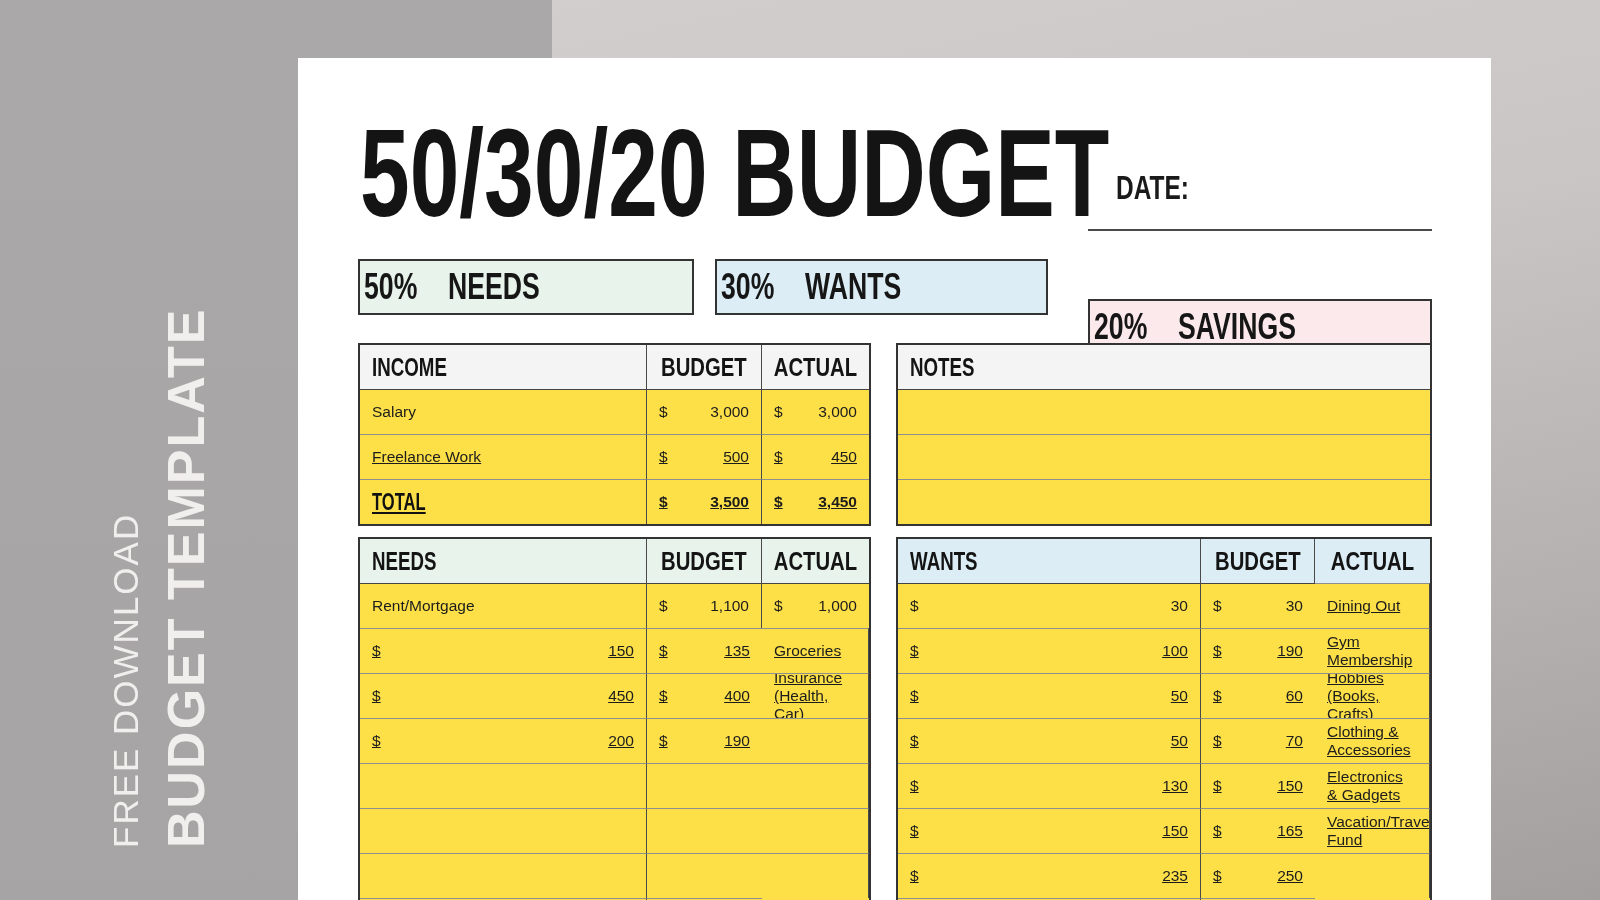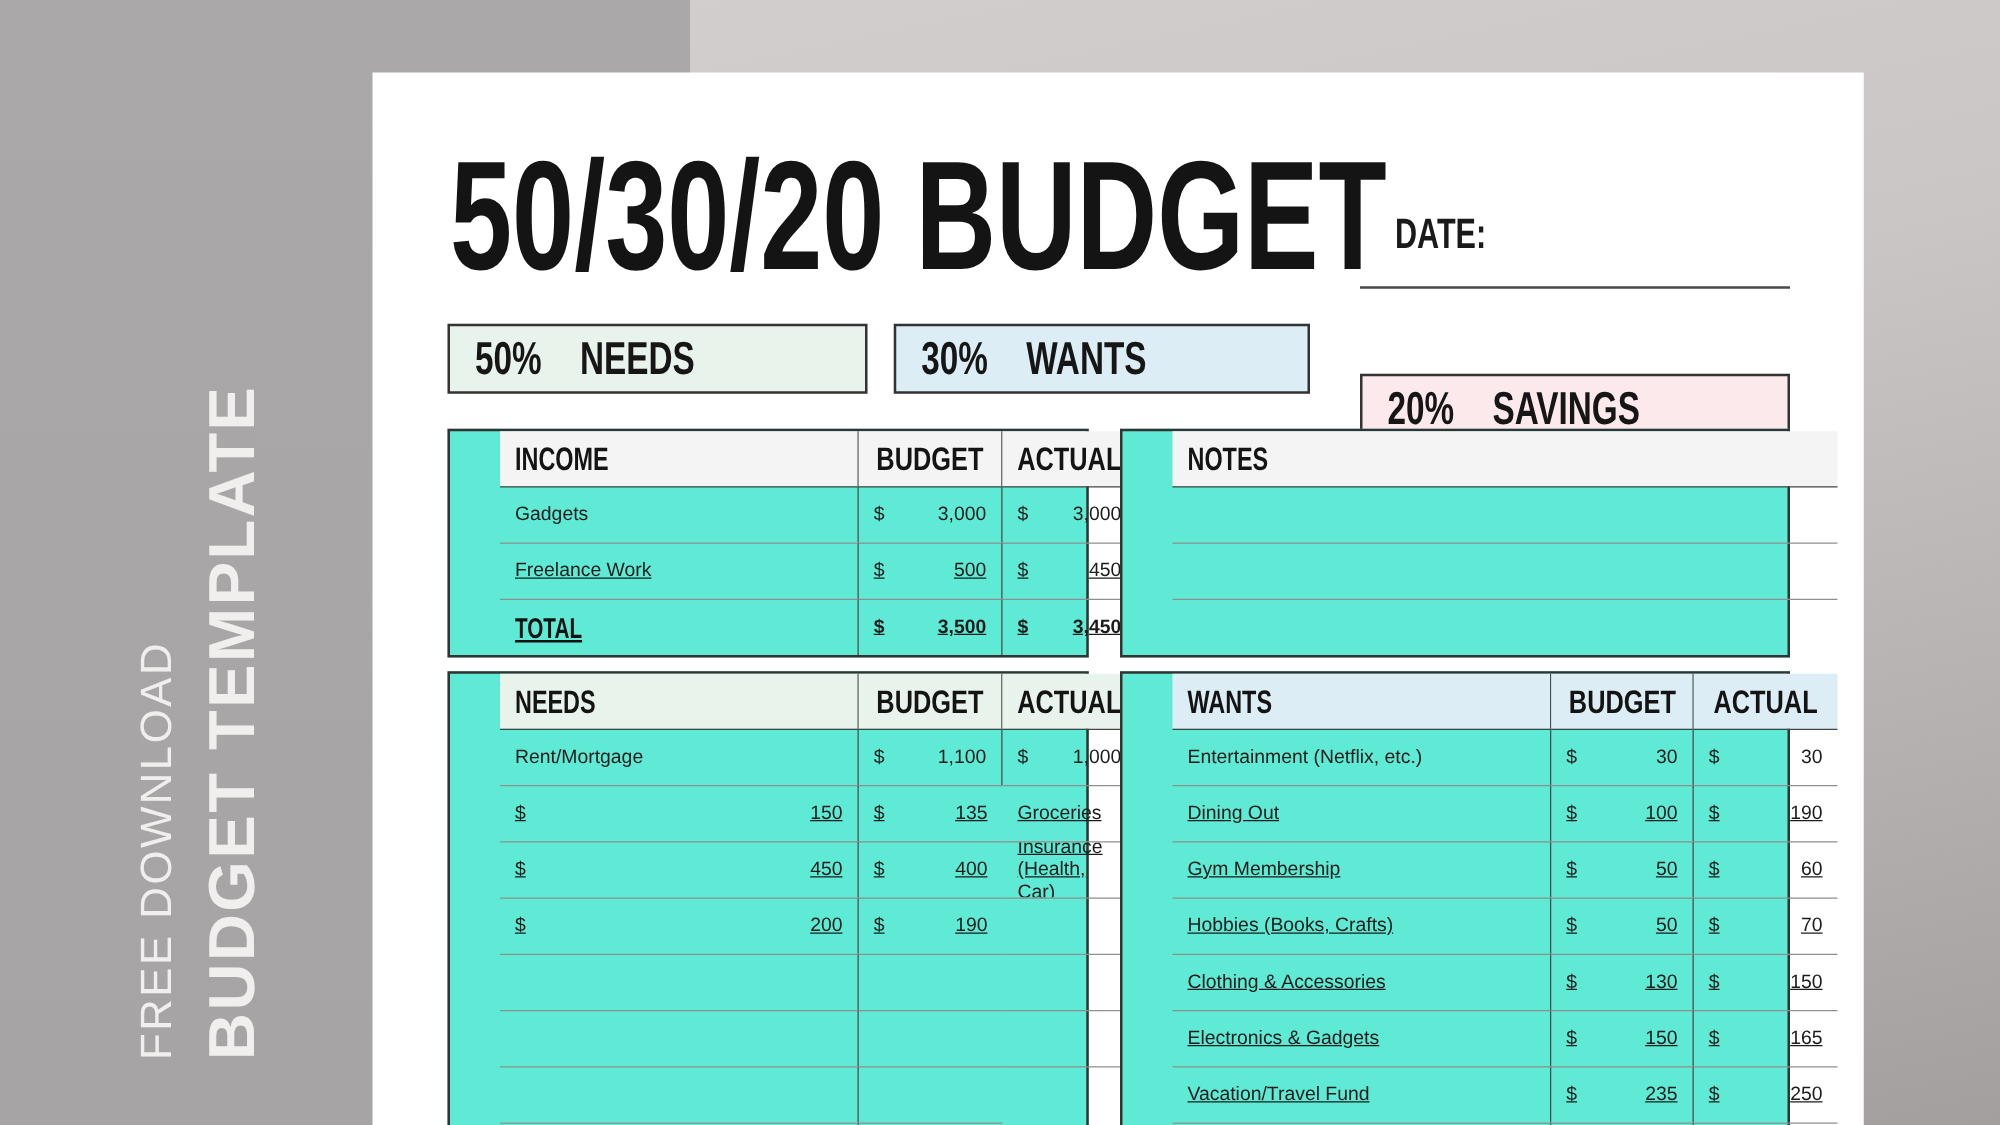--- a/index.html
+++ b/index.html
@@ -29,29 +29,29 @@
   
   .cond { display:inline-block; font-weight:700; transform:scaleX(0.72); transform-origin:0 50%; white-space:nowrap; letter-spacing:0; }
   .cond-c { display:inline-block; font-weight:700; transform:scaleX(0.78); transform-origin:50% 50%; white-space:nowrap; }
 
   .title { position:absolute; left:62px; top:53px; font-size:124px; line-height:1; color:#141414; }
 
   .date-block { position:absolute; left:790px; top:110px; width:344px; height:63px; border-bottom:2px solid #4a4a4a;padding-left:28px; }
   .date-block .lbl { font-size:34px; color:#1a1a1a; }
 
   
-  .badge { position:absolute; top:201px; height:56px; border:2px solid #333333; display:flex; align-items:center; padding-left:20px; }
+  .badge { position:absolute; top:201px; height:56px; border:2px solid #333333; display:flex; align-items:center; padding-left:4px; }
   .badge .txt { font-size:37px; color:#161616; }
   .badge-needs   { left:60px;  width:336px; background:#e8f3ec; }
   .badge-wants   { left:417px; width:333px; background:#dcedf5; }
   .badge-savings { left:790px; width:344px; background:#fce9eb;margin-top:40px; }
   .badge .pct { margin-right:10px; }
 
   
-  .tbl { position:absolute; display:grid; border:2px solid #333333; background:#5eead4;padding-left:40px; }
+  .tbl { position:absolute; display:grid; border:2px solid #333333; background:#fde047; }
   .tbl-income { left:60px;  top:285px; width:513px; grid-template-columns:287px 115px 107px; grid-template-rows:44px 45px 45px 45px; }
   .tbl-notes  { left:598px; top:285px; width:536px; grid-template-columns:532px;            grid-template-rows:44px 45px 45px 45px; }
   .tbl-needs  { left:60px;  top:479px; width:513px; grid-template-columns:287px 115px 107px; grid-template-rows:44px repeat(9,45px); }
   .tbl-wants  { left:598px; top:479px; width:536px; grid-template-columns:303px 114px 115px; grid-template-rows:44px repeat(8,45px); }
 
   .cell { display:flex; align-items:center; padding:0 12px; font-size:15.5px; color:#1c1c1c; overflow:hidden; }
   .cdiv { border-right:1.5px solid #4a4a4a; }
   .rline { border-top:1px solid #8f8f8f;text-decoration:underline; }
   .hline { border-top:1.5px solid #444444; }
   .hdr { font-size:26px; color:#141414; }
@@ -98,21 +98,21 @@
       <div class="cell hdr bg-gray cdiv">
           <span class="cond">INCOME</span>
         </div>
       <div class="cell hdr center bg-gray cdiv">
           <span class="cond-c">BUDGET</span>
         </div>
       <div class="cell hdr center bg-gray">
           <span class="cond-c">ACTUAL</span>
         </div>
 
-      <div class="cell hline cdiv">Gadgets</div>
+      <div class="cell hline cdiv">Salary</div>
       <div class="cell hline cdiv money">
           <span>$</span>
           <span class="amt">3,000</span>
         </div>
       <div class="cell hline money">
           <span>$</span>
           <span class="amt">3,000</span>
         </div>
 
       <div class="cell rline cdiv">Freelance Work</div>
@@ -219,21 +219,20 @@
       <div class="cell hdr bg-blue cdiv">
           <span class="cond">WANTS</span>
         </div>
       <div class="cell hdr center bg-blue cdiv">
           <span class="cond-c">BUDGET</span>
         </div>
       <div class="cell hdr center bg-blue">
           <span class="cond-c">ACTUAL</span>
         </div>
 
-      <div class="cell hline cdiv">Entertainment (Netflix, etc.)</div>
       <div class="cell hline cdiv money">
           <span>$</span>
           <span class="amt">30</span>
         </div>
       <div class="cell hline money">
           <span>$</span>
           <span class="amt">30</span>
         </div>
 
       <div class="cell rline cdiv">Dining Out</div>

